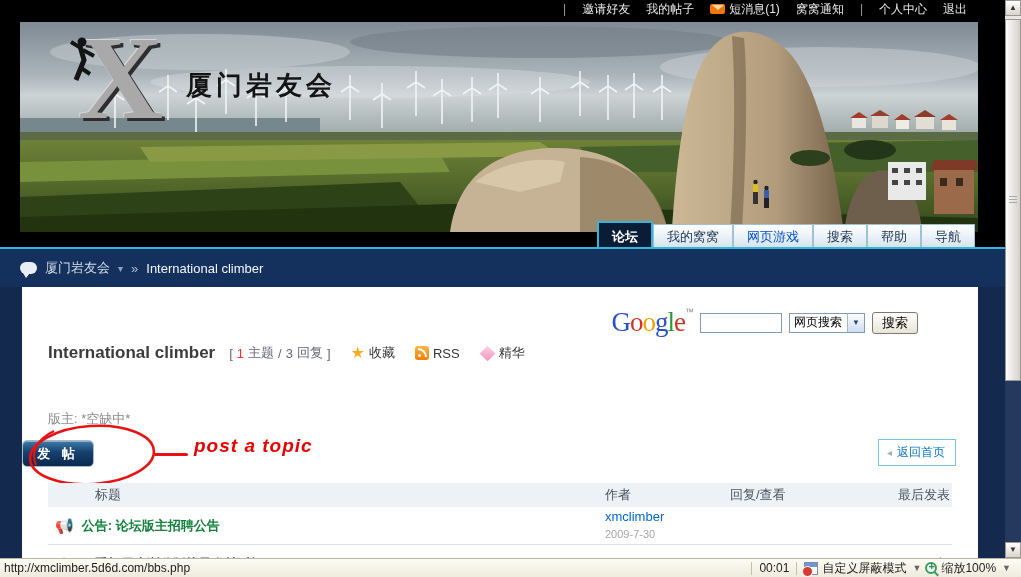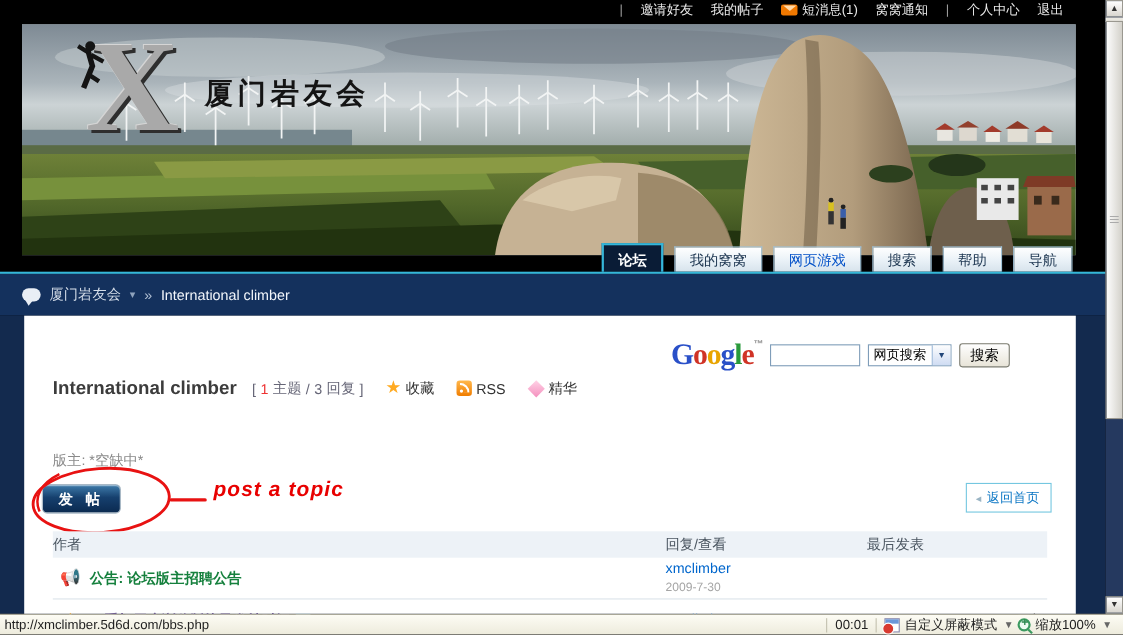--- a/index.html
+++ b/index.html
@@ -22,21 +22,21 @@
   .photo svg { display:block; }
   .logo { position:absolute; left:28px; top:12px; width:300px; height:130px; }
   .logo .bigx { position:absolute; left:30px; top:-14px; font-family:"Liberation Serif",serif; font-weight:bold;
     font-size:118px; color:#a9a9a9; text-shadow:3px 3px 0 #2e2e2e, -1px -1px 0 #d5d5d5; line-height:1; }
   .logo .climber { position:absolute; left:18px; top:2px; }
   .logo .cn { position:absolute; left:138px; top:34px; font-size:26px; font-weight:bold; color:#141414; letter-spacing:4px; }
   .logo .en { position:absolute; left:140px; top:66px; font-size:23px; font-weight:bold; font-style:italic;
     color:#f08c00; letter-spacing:2px; text-shadow:1px 1px 0 #fff,-1px -1px 0 #fff,1px -1px 0 #fff,-1px 1px 0 #fff; }
 
   
-  .tabs { position:absolute; right:30px; bottom:0; display:flex; gap:10px; align-items:flex-end;margin-top:48px; }
+  .tabs { position:absolute; right:30px; bottom:0; display:flex; align-items:flex-end;margin-top:48px; }
   .tab { height:23px; padding:3px 13px 0; font-size:13px; color:#1c3550; text-align:center; cursor:pointer;
     background:linear-gradient(#ffffff,#e9f1f7 55%,#d7e3ec); border:1px solid #9fc1d6; border-bottom:none; }
   .tab.active { height:26px; padding-top:5px; background:#0a1c36; color:#fff; font-weight:bold;
     border:2px solid #35b6d9; border-bottom:none; }
   .tab.game { color:#0452c8; font-weight:normal; }
   .cyan-line { position:absolute; top:247px; left:0; width:1005px; height:2px; background:#35b6d9; }
 
   
   .crumb-bar { position:absolute; top:249px; left:0; width:1005px; height:38px; background:#14315d;
     display:flex; align-items:center; padding-left:20px; gap:8px; color:#d3dce8; font-size:13px; }
@@ -46,21 +46,21 @@
   .crumb-caret { color:#8fa3bd; font-size:10px; }
   .crumb-sep { color:#aebdd2; }
   .crumb-cur { color:#f2f6fb; }
 
   
   .main { position:absolute; top:287px; left:0; width:1005px; height:271px; background:#132a4e; }
   .panel { position:absolute; left:22px; top:0; width:956px; height:271px; background:#fff; }
 
   
   .google-row { position:absolute; top:20px; right:60px; display:flex; align-items:center; gap:7px; }
-  .glogo { font-family:"Liberation Serif",serif; font-weight:bold; font-size:27px; letter-spacing:-1px; }
+  .glogo { font-family:"Liberation Serif",serif; font-weight:normal; font-size:27px; letter-spacing:-1px; }
   .glogo .tm { font-size:9px; color:#888; vertical-align:top; font-family:"Liberation Sans",sans-serif; }
   .g1,.g4{color:#2a50c8} .g2,.g6{color:#d03326} .g3{color:#e8a400} .g5{color:#2a9a3c}
   .gin { width:82px; height:20px; border:1px solid #7f9db9; font-size:12px; padding:0 3px; }
   .gsel { width:76px; height:20px; border:1px solid #7f9db9; background:#fff; display:flex; align-items:center;
     justify-content:space-between; font-size:12px; padding-left:4px; cursor:pointer; }
   .gsel .arrow-btn { width:17px; height:18px; background:linear-gradient(#fdfdfd,#cfdcf3); border-left:1px solid #9db9d9;
     display:flex; align-items:center; justify-content:center; font-size:8px; color:#23477a; }
   .gbtn { height:22px; padding:0 9px; font-size:13px; background:linear-gradient(#fefefe,#e8e4d8);
     border:1px solid #7a7a6e; border-radius:3px; cursor:pointer; }
 
@@ -74,21 +74,21 @@
   .rss-icon { width:14px; height:14px; border-radius:3px; background:linear-gradient(#ffb84d,#f07d00); position:relative; }
   .rss-icon::after { content:""; position:absolute; left:3px; bottom:3px; width:3px; height:3px; background:#fff; border-radius:50%; }
   .rss-icon::before { content:""; position:absolute; left:3px; bottom:3px; width:7px; height:7px;
     border:2px solid #fff; border-left:none; border-bottom:none; border-radius:0 9px 0 0; }
   .gem-icon { width:11px; height:11px; background:linear-gradient(135deg,#ffd2e6,#f490be); transform:rotate(45deg); margin:0 2px; }
 
   .intro-line { position:absolute; top:98px; left:26px; font-size:13px; color:#9a9a9a; }
   .mod-line { position:absolute; top:123px; left:26px; font-size:13px; color:#8a8a8a; }
 
   
-  .post-btn { position:absolute; top:153px; left:16px; width:72px; height:27px; border-radius:5px;
+  .post-btn { position:absolute; top:153px; left:0; width:72px; height:27px; border-radius:5px;
     border:1px solid #a9b9c6; background:linear-gradient(#3f7cab 0%,#16406e 45%,#0b2a50 100%);
     color:#fff; font-size:13px; font-weight:bold; letter-spacing:4px; cursor:pointer;
     box-shadow:inset 0 1px 0 rgba(255,255,255,.4); }
   .red-circle { position:absolute; top:134px; left:2px; pointer-events:none; }
   .red-line { position:absolute; top:166px; left:132px; width:34px; height:3px; background:#e81212; border-radius:2px; }
   .red-note { position:absolute; top:148px; left:172px; font-size:19px; font-weight:bold; font-style:italic;
     color:#e80000; letter-spacing:1px; }
   .back-btn { position:absolute; top:152px; right:22px; border:1px solid #74c7e0; background:#fff; color:#0b76c4;
     font-size:12px; padding:4px 10px 4px 8px; cursor:pointer; display:flex; align-items:center; gap:5px; }
   .back-btn .larr { color:#9ab4c4; font-size:10px; }
@@ -332,20 +332,21 @@
     <div class="red-line"></div>
     <div class="red-note">post a topic</div>
 
     <button class="back-btn">
       <span class="larr">◂</span>
       <span>返回首页</span>
     </button>
 
     <div class="ftable">
       <div class="trow thead">
+        <span class="c1">标题</span>
         <span class="c2">作者</span>
         <span class="c3">回复/查看</span>
         <span class="c4">最后发表</span>
       </div>
       <div class="trow tr">
         <span class="c1">
           <span class="horn">📢</span>
           <a class="topic-title">公告: 论坛版主招聘公告</a>
         </span>
         <span class="authcell">

